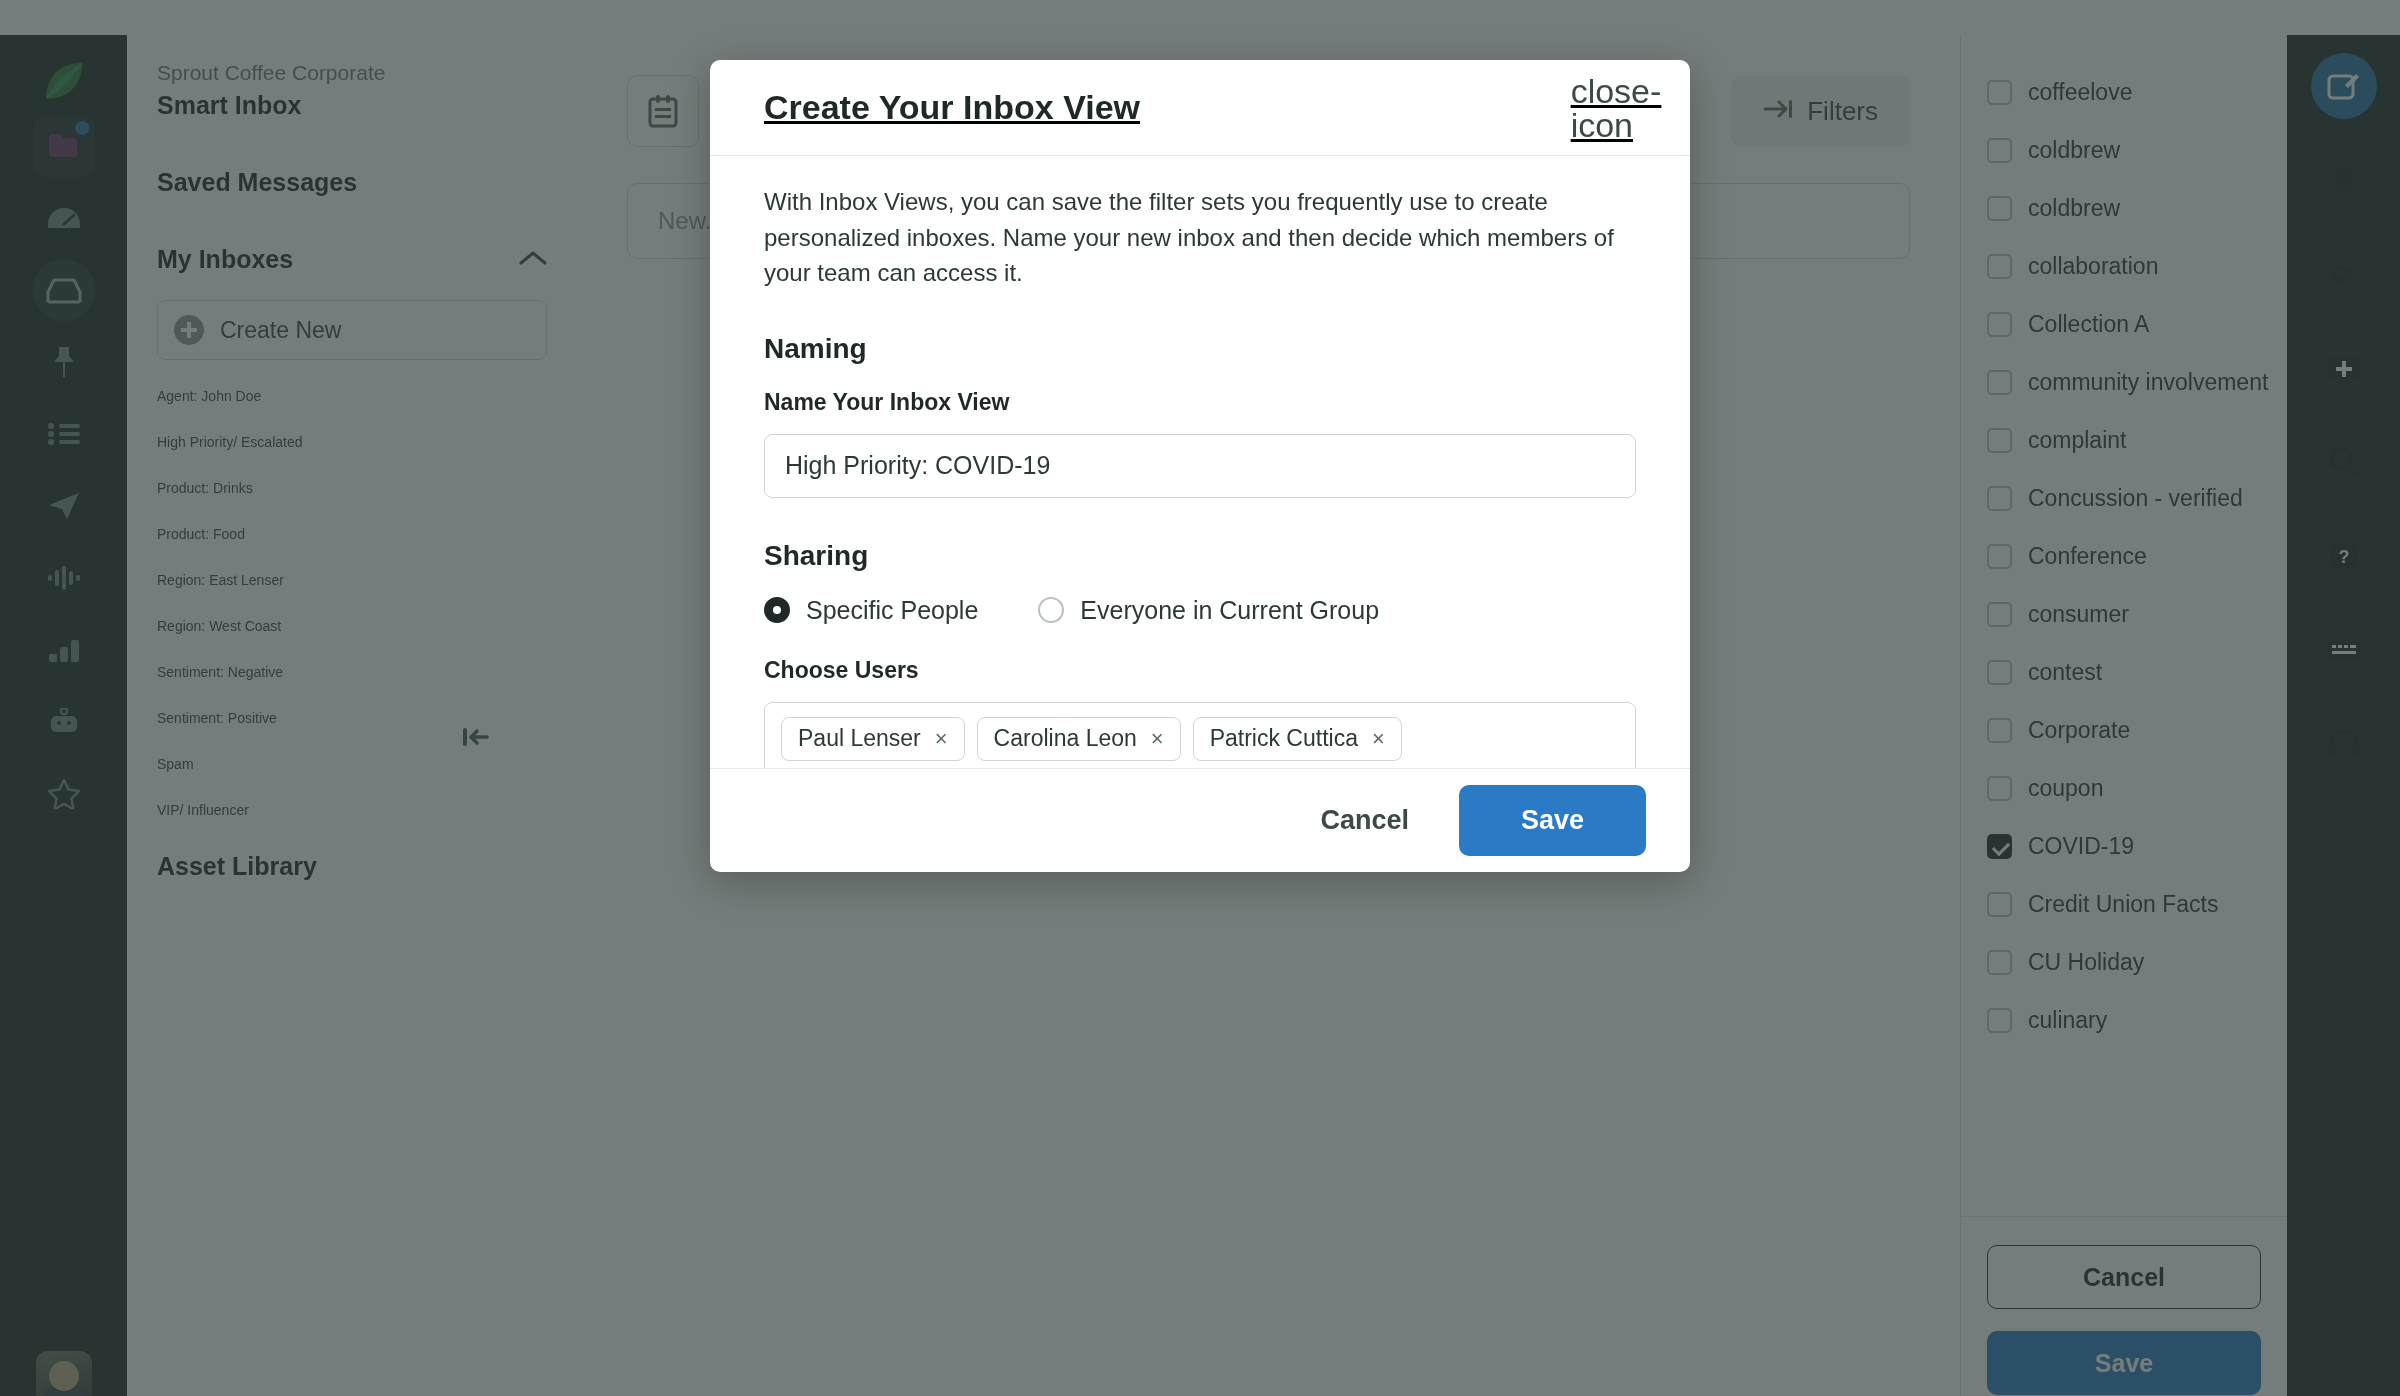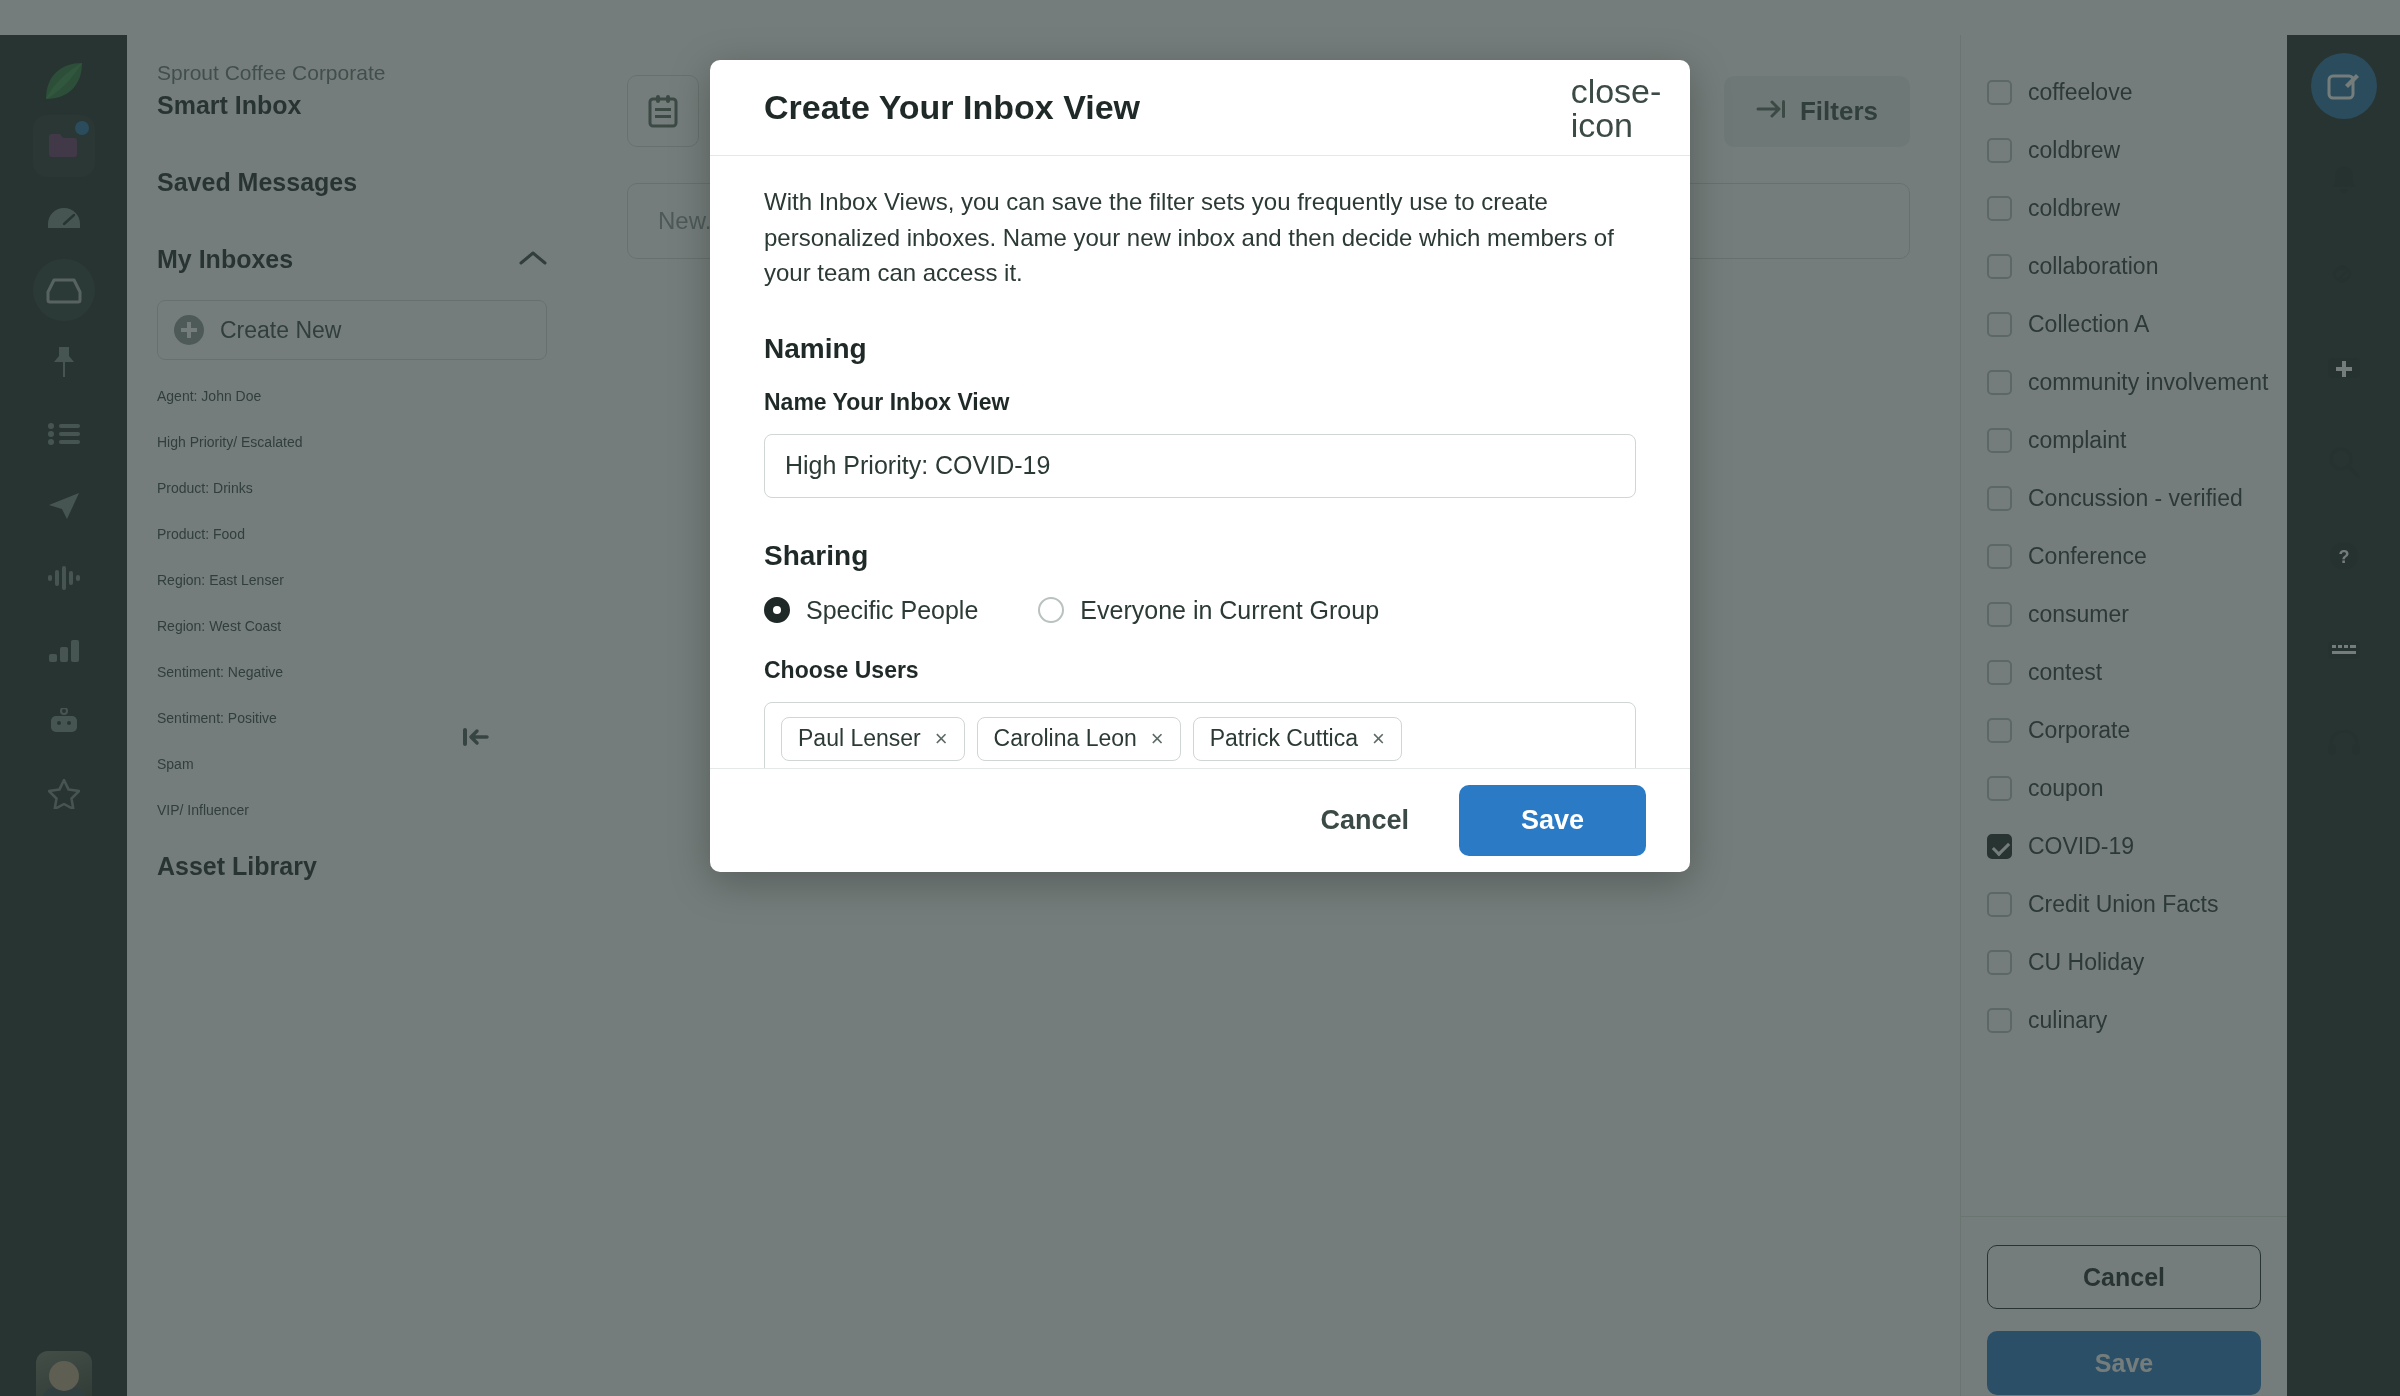--- a/index.html
+++ b/index.html
@@ -111,21 +111,21 @@
   .tb-left { display: flex; gap: 18px; }
   .tb-iconbtn {
     width: 72px; height: 72px;
     border: 1px solid #d7dcda; border-radius: 10px;
     display: flex; align-items: center; justify-content: center;
   }
   .tb-filters {
     display: flex; align-items: center; gap: 14px;
     background: #eef1f0; border-radius: 10px;
     padding: 20px 32px;
-    font-size: 26px; font-weight: 700; color: #3b4a46;
+    font-size: 26px; font-weight: 400; color: #3b4a46;
   }
   .main-search {
     margin-top: 36px;
     border: 1px solid #d7dcda; border-radius: 10px;
     height: 76px; display: flex; align-items: center;
     padding: 0 30px; font-size: 24px; color: #8c9a95;
   }
 
   
   .right-panel {
@@ -190,20 +190,21 @@
     border-radius: 10px;
     box-shadow: 0 10px 40px rgba(0,0,0,0.25);
     display: flex; flex-direction: column;
     overflow: hidden;
   }
   .modal-header {
     height: 96px; flex: none;
     border-bottom: 1px solid #e4e8e6;
     display: flex; align-items: center; justify-content: space-between;
     padding: 0 54px;
+    text-decoration: underline;
   }
   .modal-title { font-size: 34px; font-weight: 700; color: #1f2a28; }
   .modal-close {
     font-size: 34px; color: #3b4a46; line-height: 1;
     width: 40px; height: 40px; display: flex;
     align-items: center; justify-content: center;
   }
   .modal-body {
     flex: 1; overflow: hidden;
     padding: 28px 54px 10px 54px;

